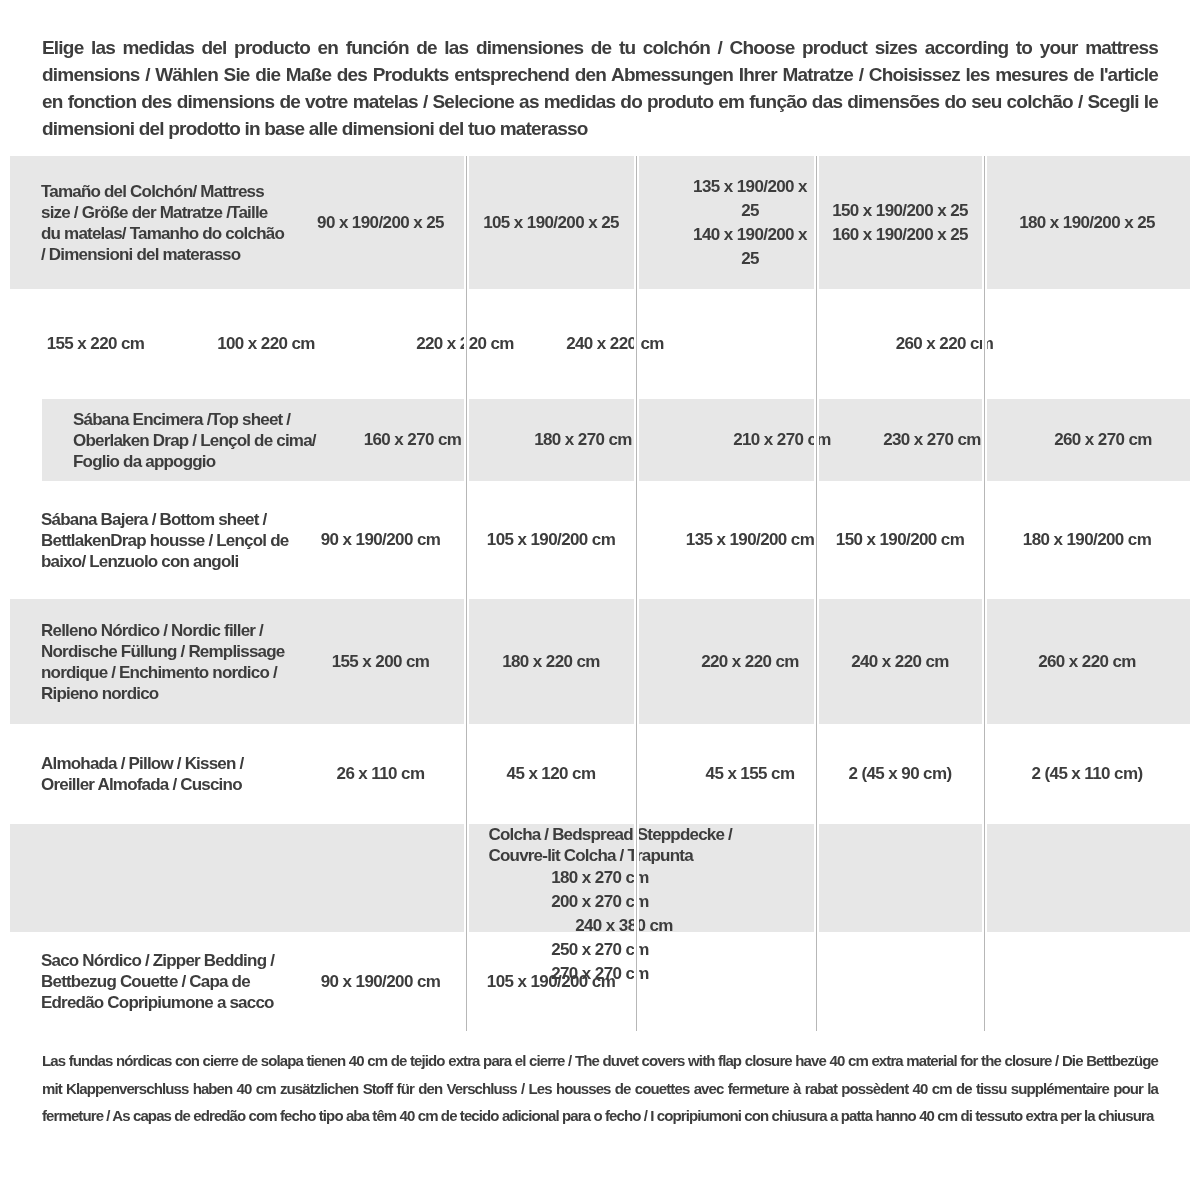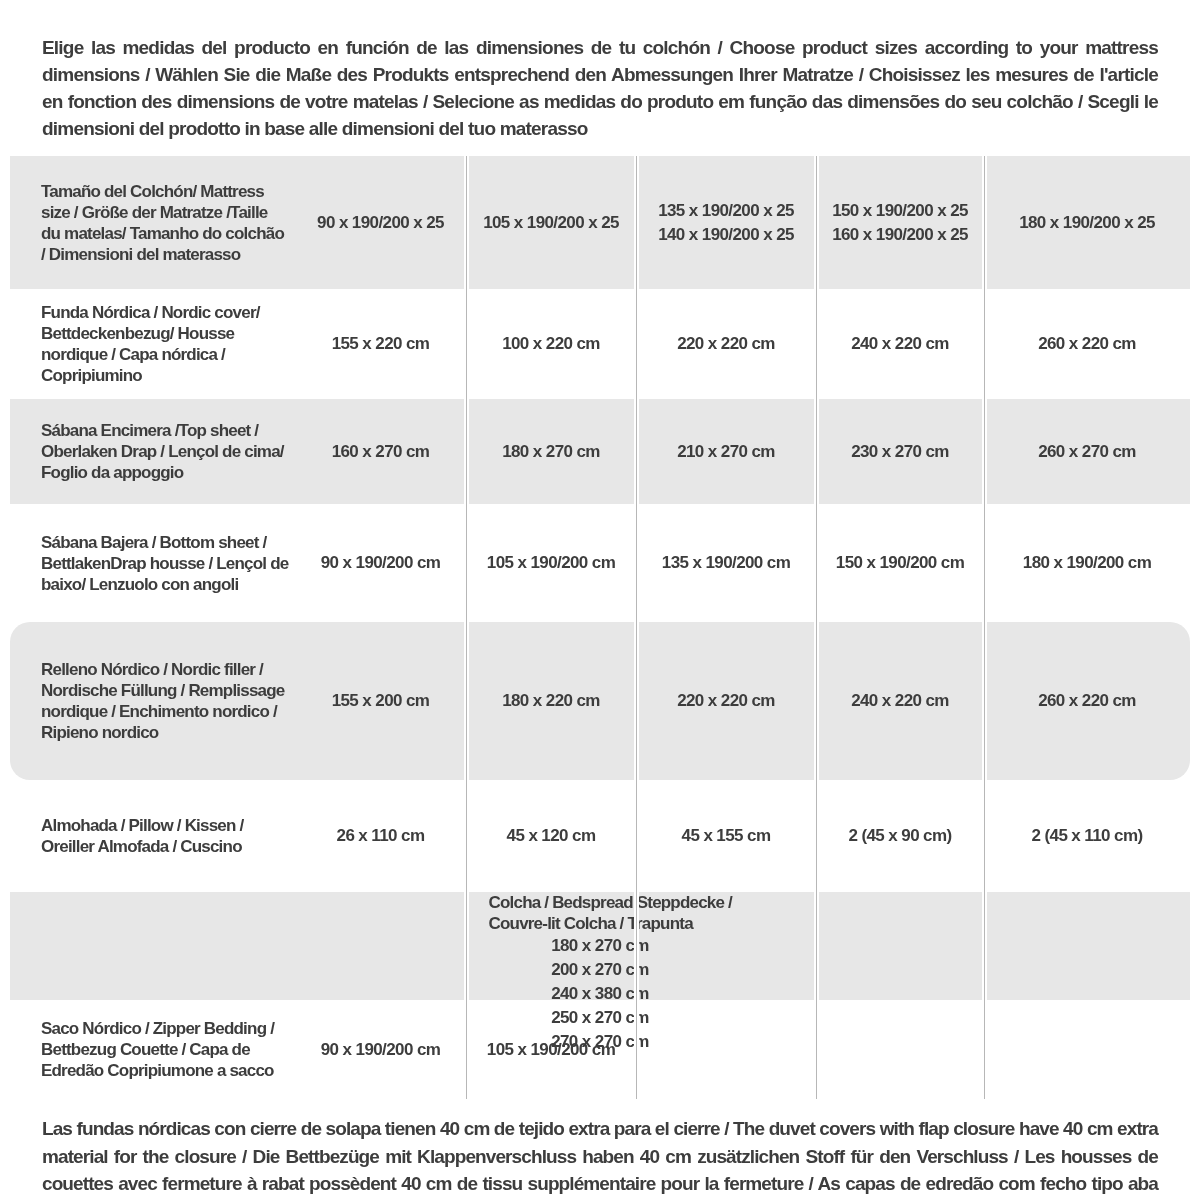--- a/index.html
+++ b/index.html
@@ -20,44 +20,44 @@
     color: var(--text, #3d3d3d);
   }
   .intro {
     margin: 34px 42px 14px 42px;
     font-size: 19px;
     line-height: 27px;
     letter-spacing: -0.8px;
   }
   .footer {
     margin: 16px 42px 0 42px;
-    font-size: 19px;
+    font-size: 15px;
     line-height: 27.5px;
     letter-spacing: -0.9px;
   }
 
   
   .size-table {
     position: relative;
     margin: 0 10px;
     width: 1180px;
   }
   .trow {
     display: flex;
     align-items: center;
     background: #ffffff;
   }
   .trow.shade { background: var(--row-shade, #e7e7e7); }
 
   .h-header { height: 133px; }
   .h-r1 { height: 110px; }
-  .h-r2 { height: 105px; }
+  .h-r2 { height: 82px; margin-left: 32px; }
   .h-r3 { height: 118px; }
-  .h-r4 { height: 158px; border-radius: 20px; }
-  .h-r5 { height: 112px; }
+  .h-r4 { height: 125px; }
+  .h-r5 { height: 100px; }
   .h-r6 { height: 108px; flex-direction: column; }
   .h-r7 { height: 99px; justify-content: space-between; }
 
   .cell { box-sizing: border-box; }
   .cell-label {
     width: 285px;
     padding-left: 31px;
     padding-right: 6px;
     font-size: 17px;
     line-height: 21px;
@@ -65,21 +65,21 @@
   }
   .cell-val {
     font-size: 17px;
     letter-spacing: -0.6px;
     text-align: center;
     white-space: pre-line;
     line-height: 24px;
   }
   .w1 { width: 171px; }
   .w2 { width: 170px; }
-  .w3 { width: 180px; }
+  .w3 { width: 180px; padding-left: 48px; }
   .w4 { width: 168px; }
   .w5 { flex: 1; }
 
   
   .vsep {
     position: absolute;
     top: 0;
     bottom: 0;
     width: 5px;
     background: linear-gradient(
@@ -106,21 +106,20 @@
     <div class="cell cell-val w1">90 x 190/200 x 25</div>
     <div class="cell cell-val w2">105 x 190/200 x 25</div>
     <div class="cell cell-val w3">135 x 190/200 x 25
 140 x 190/200 x 25</div>
     <div class="cell cell-val w4">150 x 190/200 x 25
 160 x 190/200 x 25</div>
     <div class="cell cell-val w5">180 x 190/200 x 25</div>
   </div>
 
   <div class="trow h-r1">
-    <div class="cell cell-label">Funda Nórdica / Nordic cover/ Bettdeckenbezug/ Housse nordique / Capa nórdica / Copripiumino</div>
     <div class="cell cell-val w1">155 x 220 cm</div>
     <div class="cell cell-val w2">100 x 220 cm</div>
     <div class="cell cell-val w3">220 x 220 cm</div>
     <div class="cell cell-val w4">240 x 220 cm</div>
     <div class="cell cell-val w5">260 x 220 cm</div>
   </div>
 
   <div class="trow shade h-r2">
     <div class="cell cell-label">Sábana Encimera /Top sheet / Oberlaken Drap / Lençol de cima/ Foglio da appoggio</div>
     <div class="cell cell-val w1">160 x 270 cm</div>

